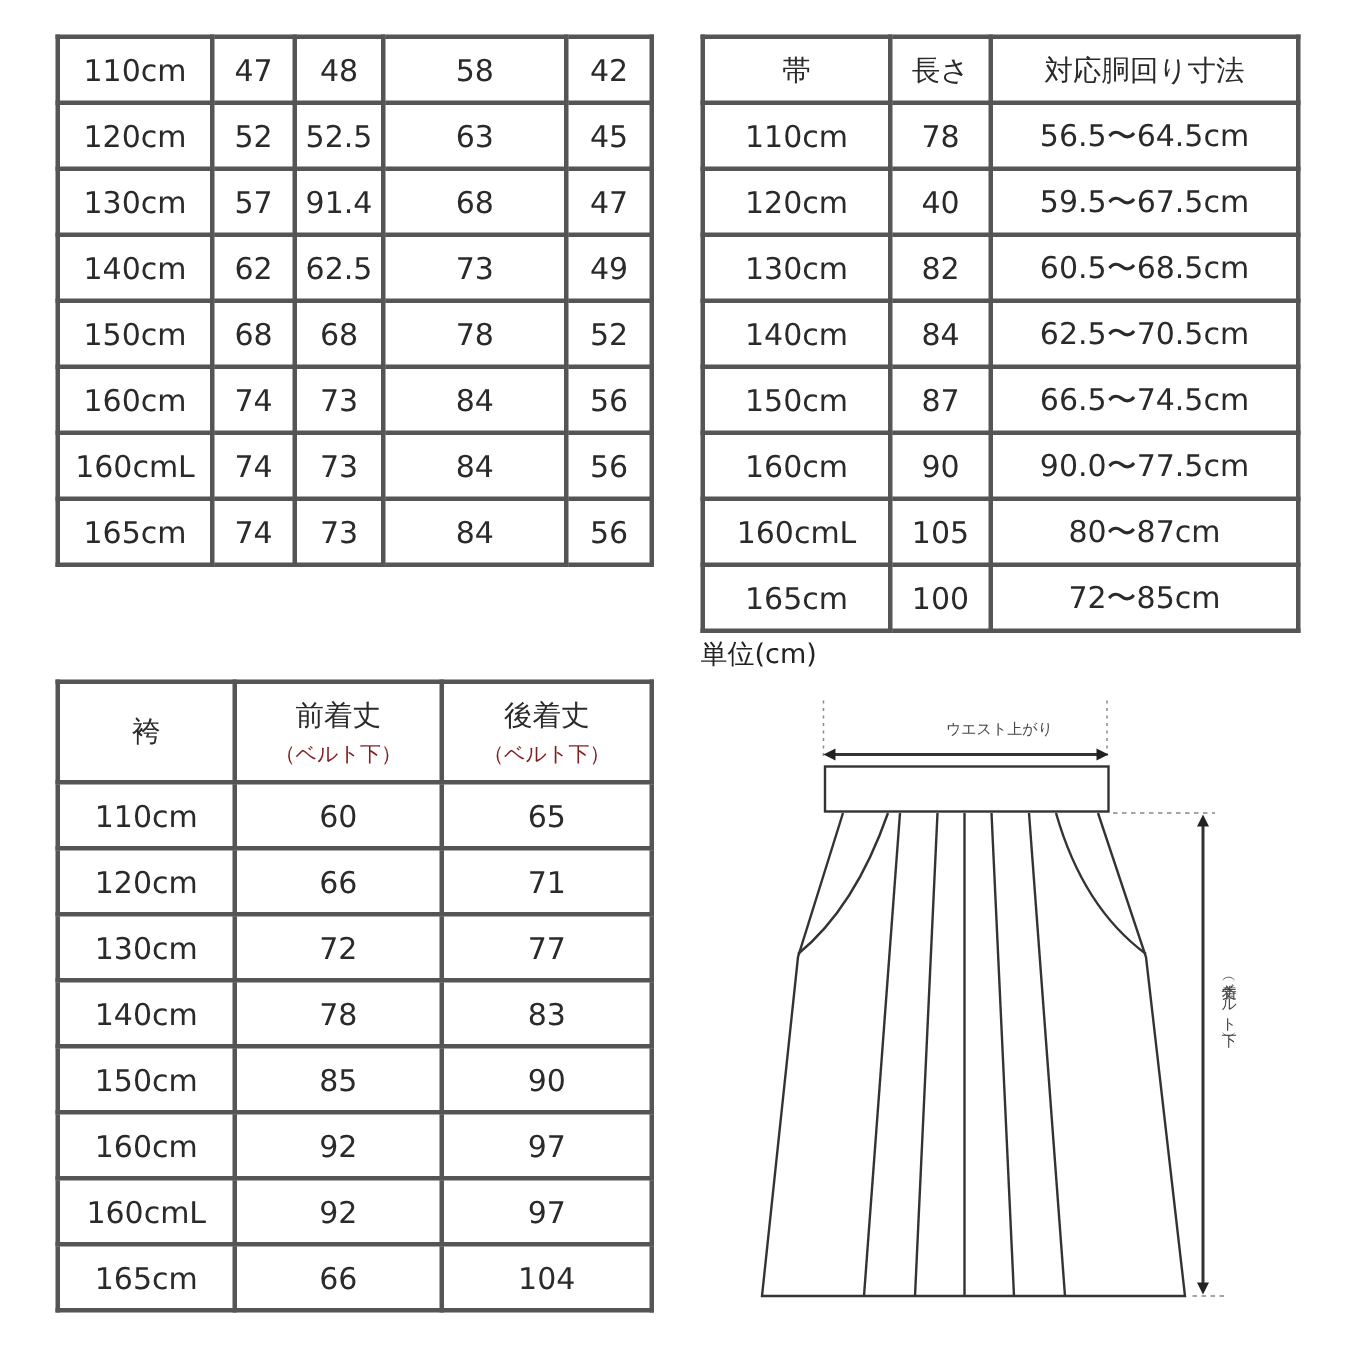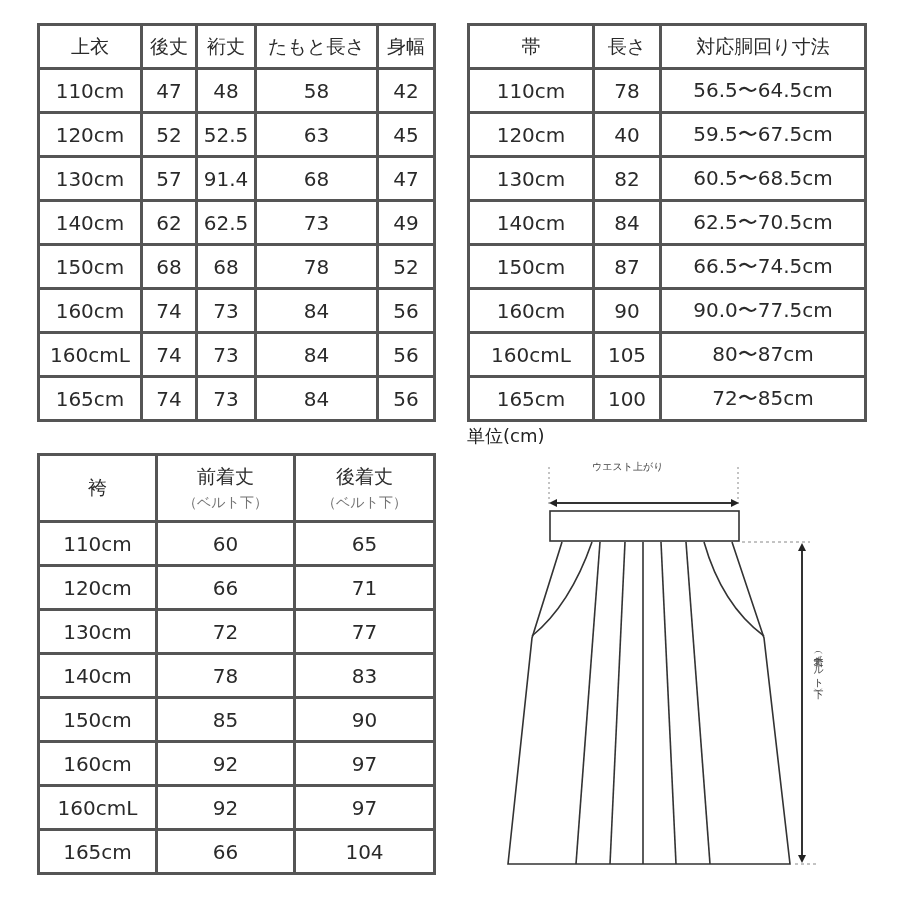--- a/index.html
+++ b/index.html
@@ -6,44 +6,37 @@
   body{width:900px;height:900px;position:relative;overflow:hidden;font-family:"DejaVu Sans","Liberation Sans",sans-serif;color:#2a2a2a;}
   table{position:absolute;border-collapse:collapse;table-layout:fixed;}
   td,th{border:3px solid #555;text-align:center;vertical-align:middle;padding:0;font-weight:normal;white-space:nowrap;overflow:hidden;}
   .t1{left:37px;top:23px;width:396px;font-size:20px;}
   .t1 tr{height:44px;}
   .t2{left:467px;top:23px;width:397px;font-size:20px;}
   .t2 tr{height:44px;}
   .t3{left:37px;top:453px;width:396px;font-size:20px;}
   .t3 tr{height:44px;}
   .t3 tr.hdr{height:67px;}
-  .sub{display:block;font-size:14px;margin-top:4px;color:#737373;}
+  .sub{display:block;font-size:14px;margin-top:4px;color:#7f1d1d;}
   .hdr th{font-size:19px;}
   .unit{position:absolute;left:467px;top:424px;font-size:18px;color:#222;}
   .diagram{position:absolute;left:500px;top:455px;width:380px;height:430px;}
 </style>
 </head>
 <body>
 
 <table class="t1">
   <colgroup>
       <col style="width:103px">
       <col style="width:55px">
       <col style="width:59px">
       <col style="width:122px">
       <col style="width:57px">
     </colgroup>
   <tbody>
-      <tr class="hdr">
-    <th>上衣</th>
-    <th>後丈</th>
-    <th>裄丈</th>
-    <th>たもと長さ</th>
-    <th>身幅</th>
-  </tr>
   <tr>
         <td>110cm</td>
         <td>47</td>
         <td>48</td>
         <td>58</td>
         <td>42</td>
       </tr>
   <tr>
         <td>120cm</td>
         <td>52</td>
@@ -236,14 +229,14 @@
   </g>
 
   <g fill="#222">
     <polygon points="49,48 57,44 57,52"></polygon>
     <polygon points="239,48 231,44 231,52"></polygon>
     <polygon points="302,88 298,96 306,96"></polygon>
     <polygon points="302,408 298,400 306,400"></polygon>
   </g>
 </svg>
 
-<div style="position:absolute;left:592px;top:460px;width:110px;text-align:left;font-size:10px;color:#444;">ウエスト上がり</div>
+<div style="position:absolute;left:592px;top:479px;width:110px;text-align:right;font-size:10px;color:#444;">ウエスト上がり</div>
 <div style="position:absolute;left:810px;top:648px;width:14px;font-size:10px;line-height:12px;color:#444;writing-mode:vertical-rl;">着丈（ベルト下）</div>
 
 </body></html>

